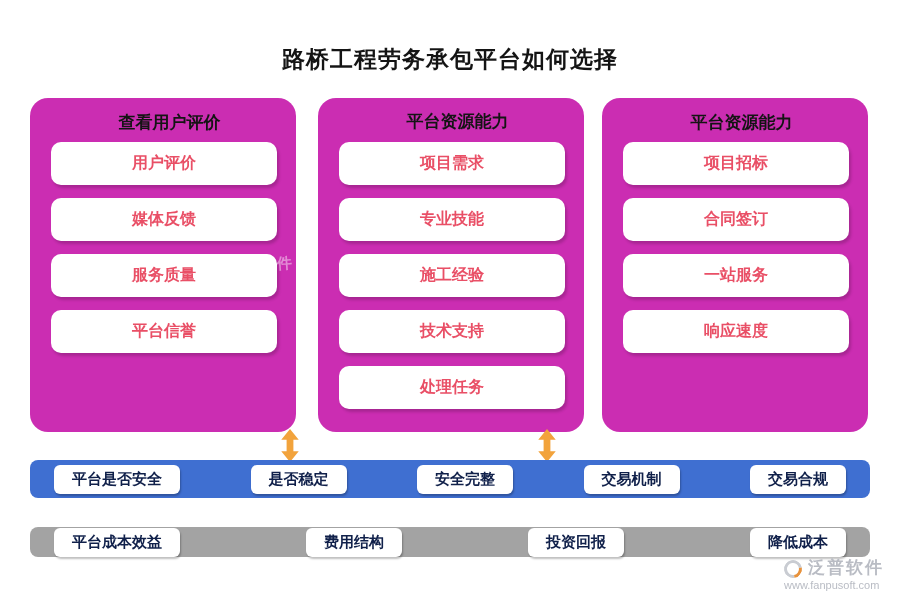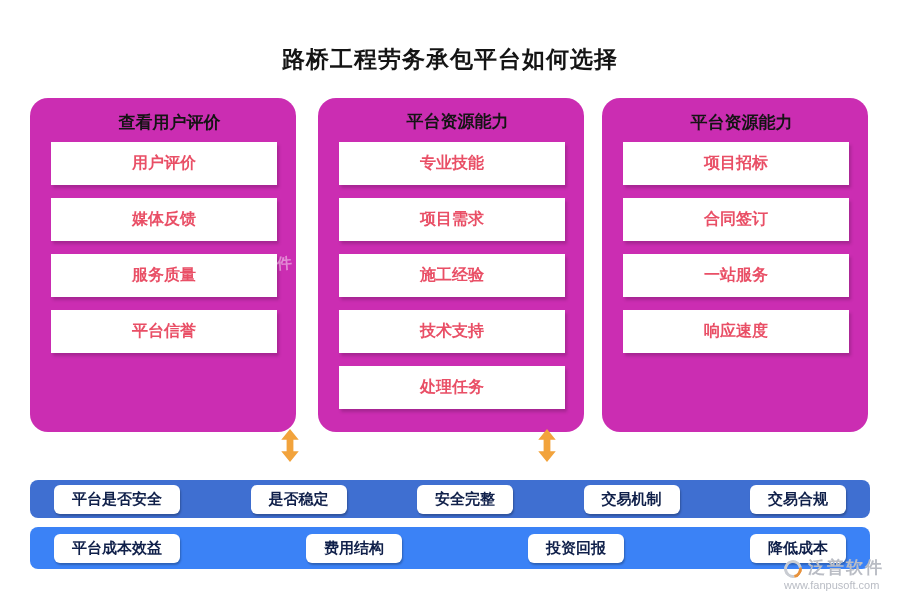--- a/index.html
+++ b/index.html
@@ -42,21 +42,21 @@
     font-weight: bold;
     color: #141414;
     height: 32px;
     line-height: 26px;
     margin-left: 13px;
   }
   .col-item {
     background: #ffffff;
     height: 43px;
     margin: 0 19px 13px 21px;
-    border-radius: 0;
+    border-radius: 10px;
     display: flex;
     align-items: center;
     justify-content: center;
     font-size: 16px;
     font-weight: bold;
     color: #e94f66;
     box-shadow: 2px 3px 3px rgba(0,0,0,0.18);
   }
 
   .panel-watermark {
@@ -85,22 +85,22 @@
   .bar {
     position: absolute;
     left: 30px;
     width: 840px;
     border-radius: 8px;
     display: flex;
     align-items: center;
     justify-content: space-between;
     padding: 0 24px;
   }
-  .bar1 { top: 460px; height: 38px; background: #3f6fd1; margin-top: 20px; }
-  .bar2 { top: 527px; height: 42px; background: #3b82f6; }
+  .bar1 { top: 460px; height: 38px; background: #3f6fd1; }
+  .bar2 { top: 527px; height: 30px; background: #a3a3a3; }
 
   .bar-btn {
     background: #ffffff;
     border-radius: 6px;
     padding: 5px 18px;
     font-size: 15px;
     font-weight: bold;
     color: #10204a;
     white-space: nowrap;
     box-shadow: 1px 2px 2px rgba(0,0,0,0.25);
@@ -146,22 +146,22 @@
     <div class="col-header">查看用户评价</div>
     <div class="col-item">用户评价</div>
     <div class="col-item">媒体反馈</div>
     <div class="col-item">服务质量</div>
     <div class="col-item">平台信誉</div>
     <div class="panel-watermark">泛普软件</div>
   </section>
 
   <section class="col col2">
     <div class="col-header">平台资源能力</div>
+    <div class="col-item">项目需求</div>
     <div class="col-item">专业技能</div>
-    <div class="col-item">项目需求</div>
     <div class="col-item">施工经验</div>
     <div class="col-item">技术支持</div>
     <div class="col-item">处理任务</div>
   </section>
 
   <section class="col col3">
     <div class="col-header">平台资源能力</div>
     <div class="col-item">项目招标</div>
     <div class="col-item">合同签订</div>
     <div class="col-item">一站服务</div>

